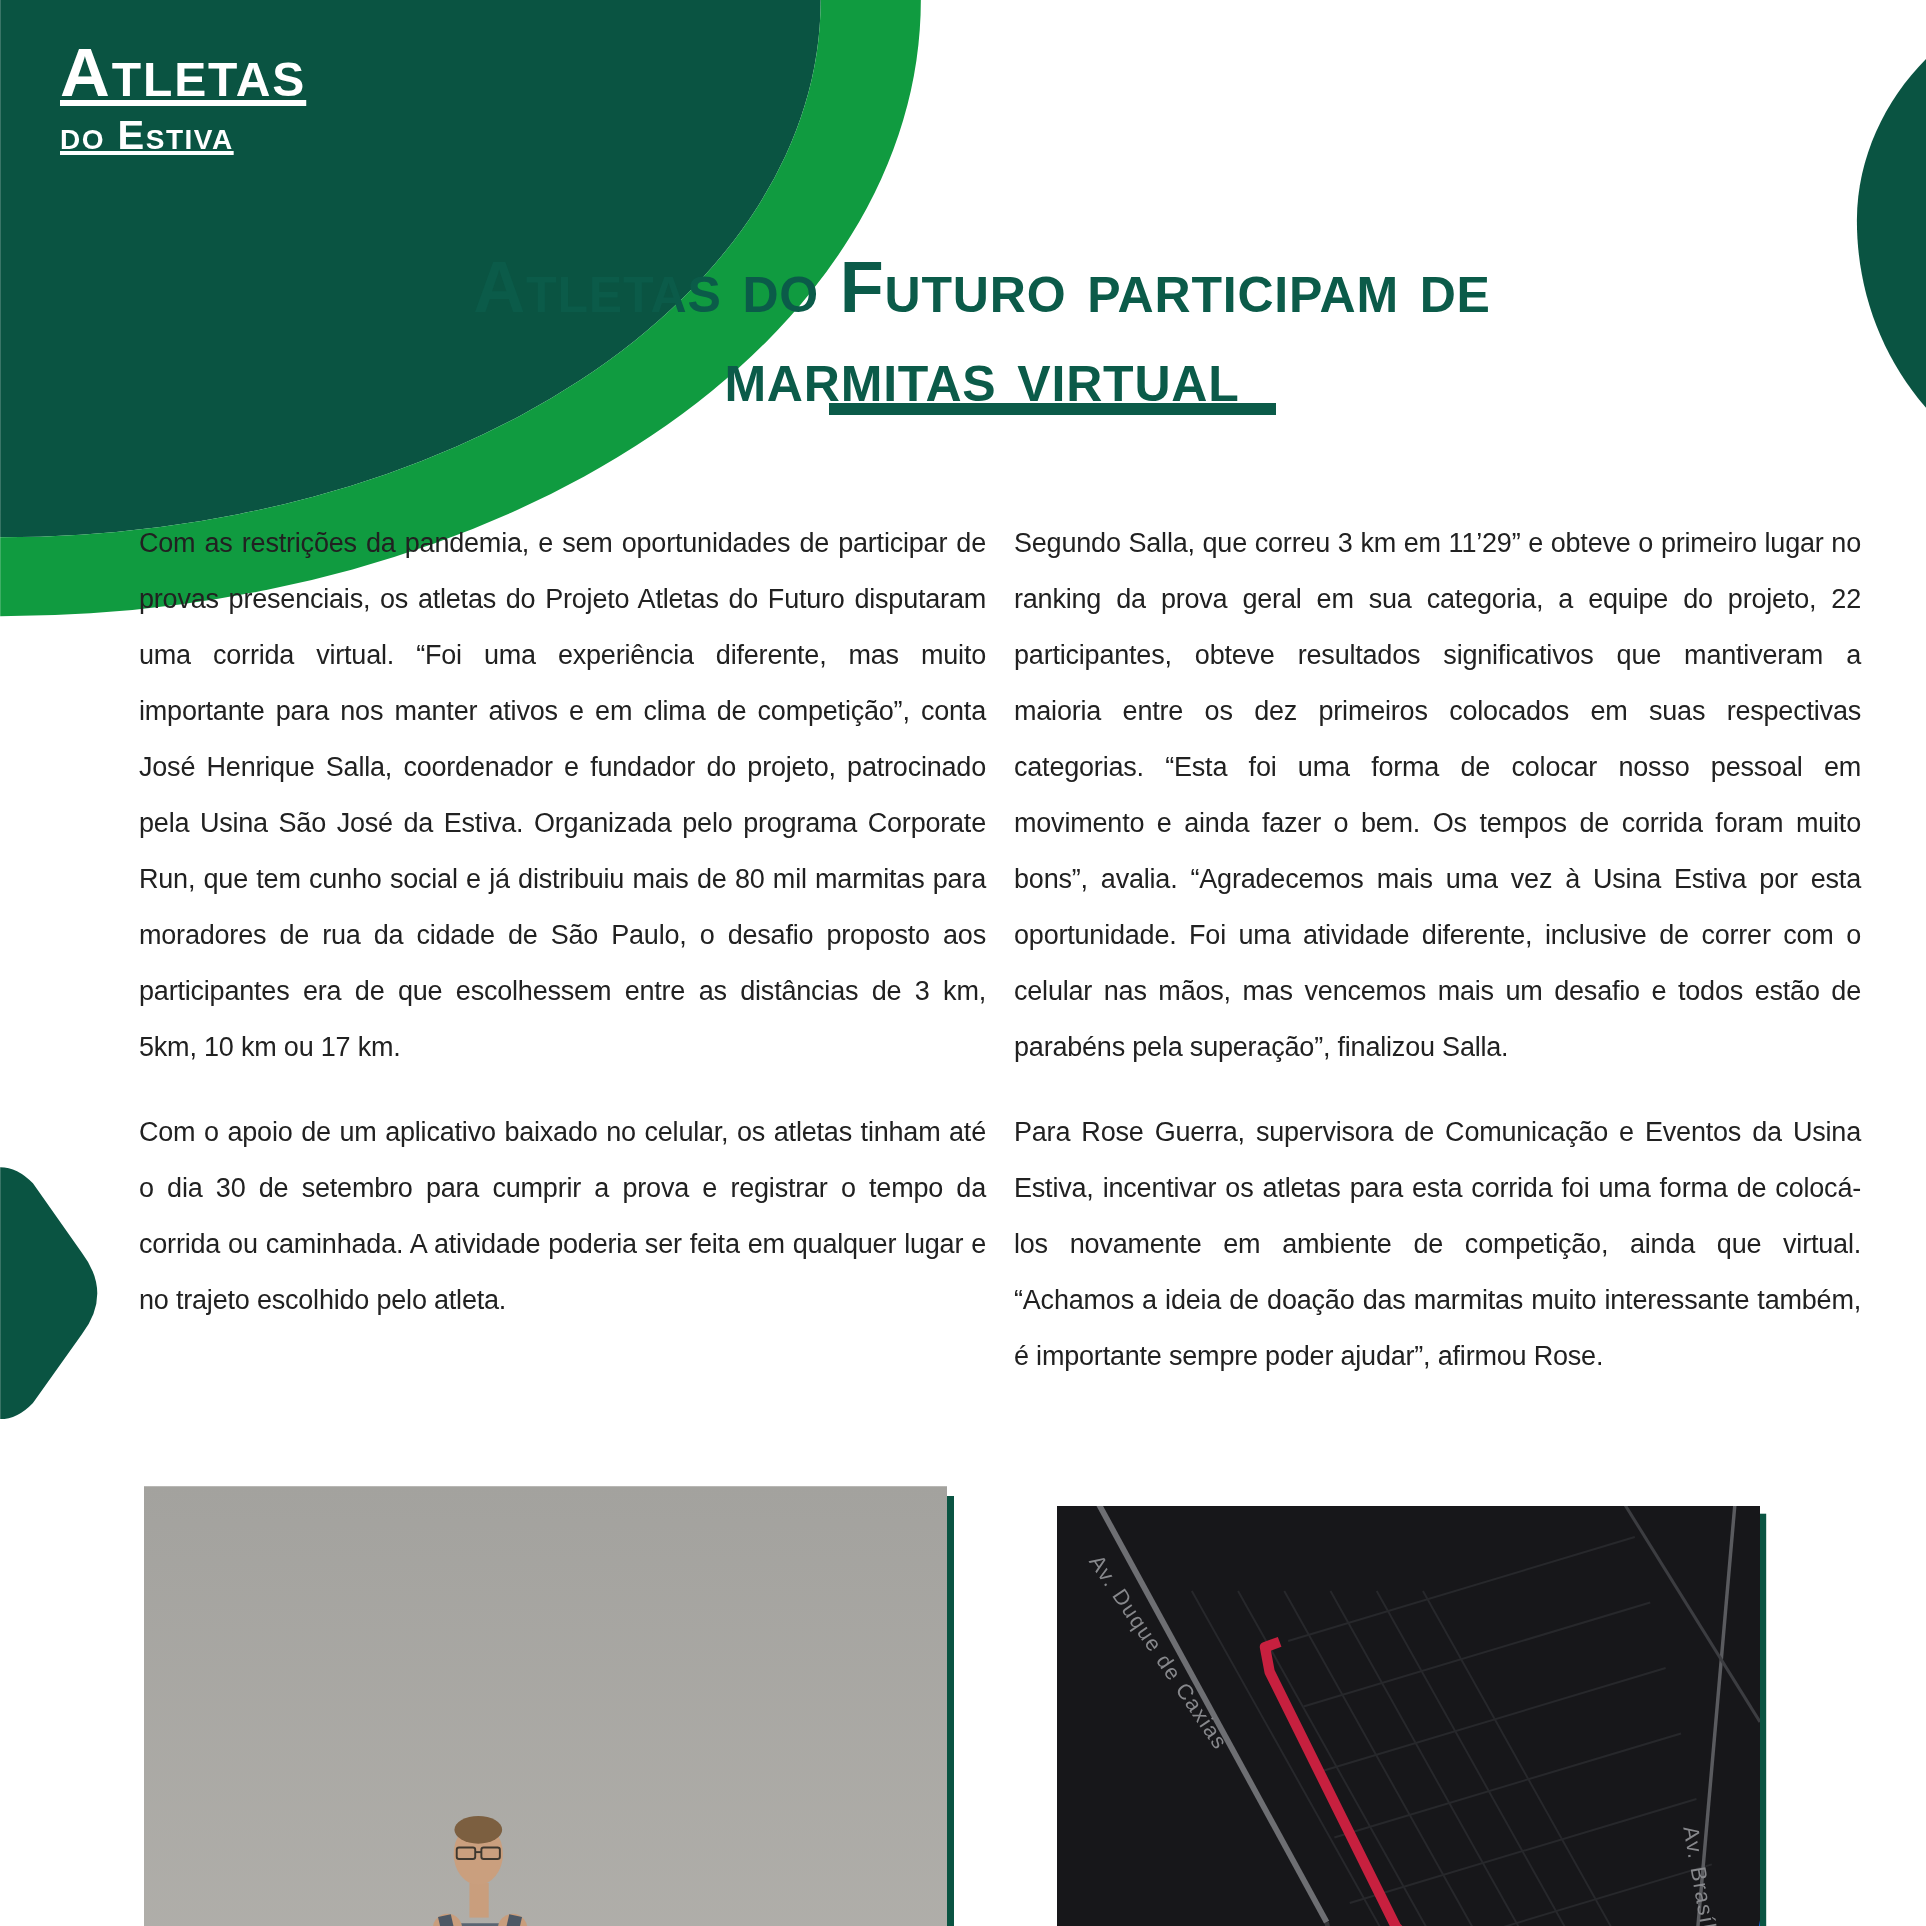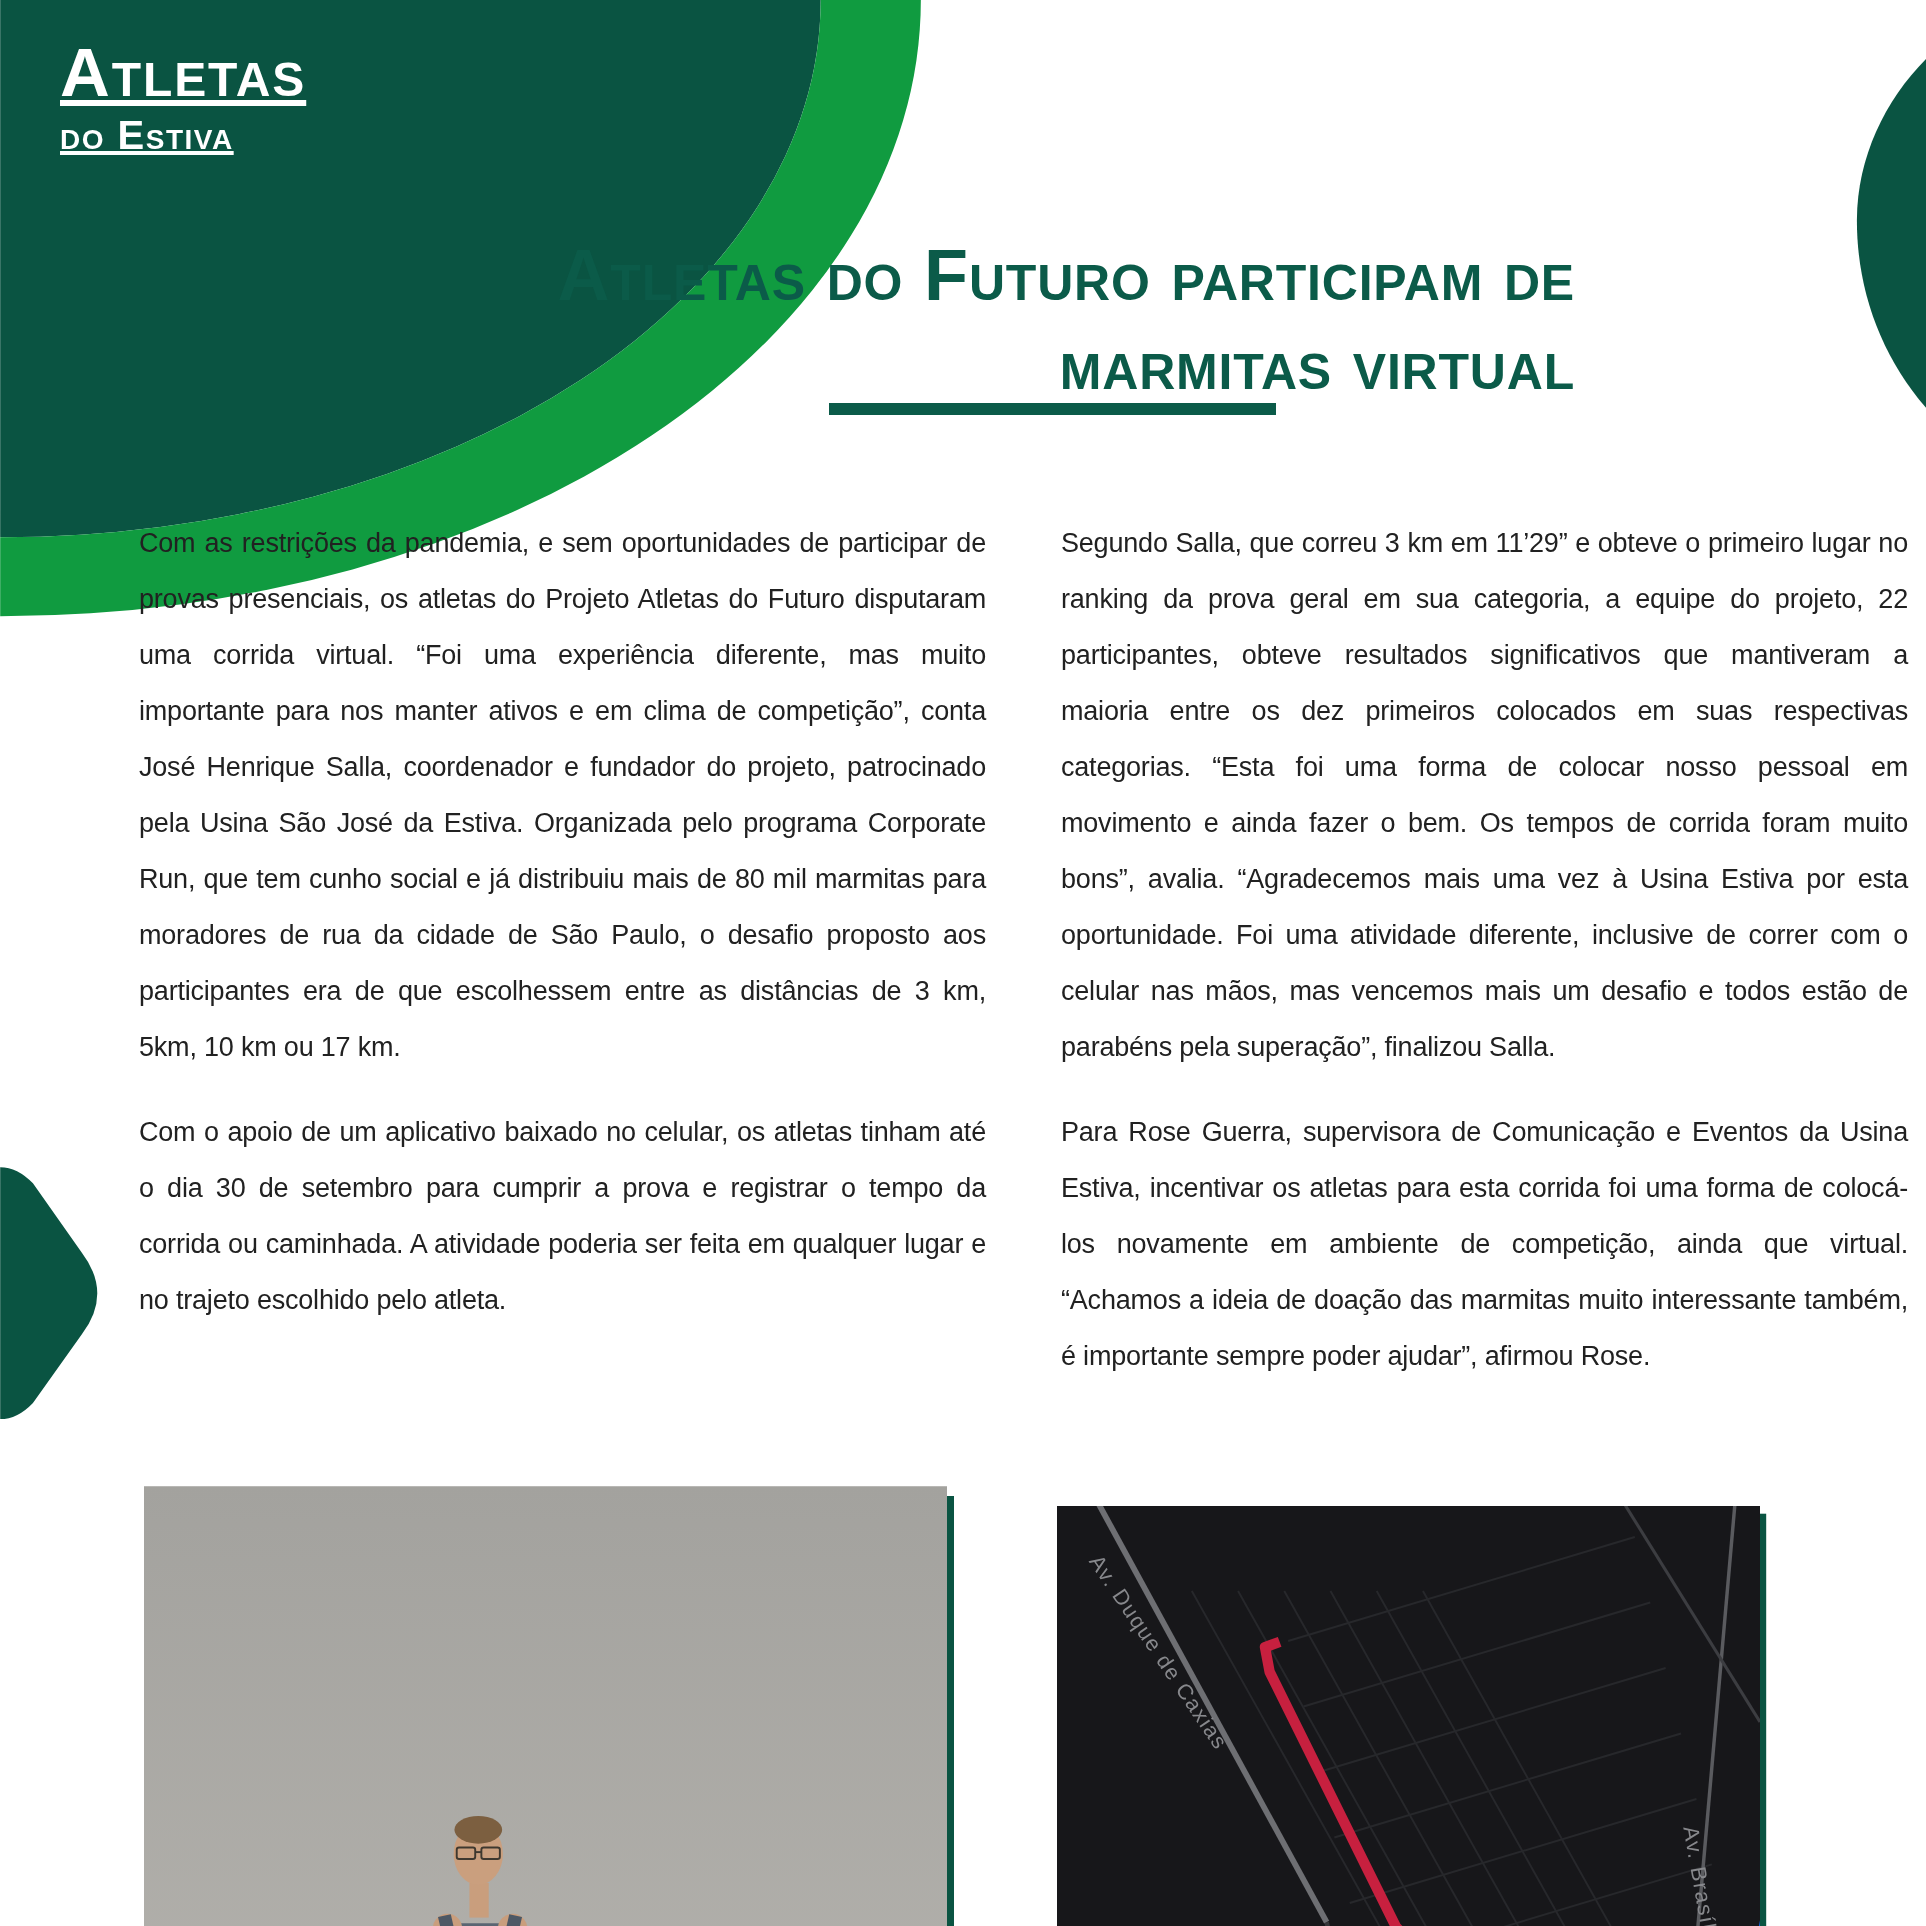--- a/index.html
+++ b/index.html
@@ -9,32 +9,32 @@
   }
   .bg-svg{position:absolute;left:0;top:0;width:1990px;height:2844px;}
 
   
   .logo{position:absolute;left:60px;top:37px;color:#ffffff;font-weight:bold;font-variant:small-caps;z-index:3;text-decoration:underline;}
   .logo-line1{font-size:69px;letter-spacing:1.9px;line-height:1.05;}
   .logo-line2{font-size:40px;letter-spacing:1.5px;margin-top:3.9px;}
 
   
   .title{
-    position:absolute;left:389px;top:231px;width:1186px;text-align:right;
+    position:absolute;left:389px;top:243px;width:1186px;text-align:center;
     color:#0b5b49;font-weight:bold;font-variant:small-caps;
     font-size:72px;line-height:89px;letter-spacing:0.8px;z-index:3;
   }
   .title-underline{position:absolute;left:829px;top:403px;width:447px;height:11.6px;background:#0b5b49;z-index:3;}
 
   
   .col{position:absolute;top:515px;width:847px;font-size:27px;line-height:56px;
        text-align:justify;color:#212121;letter-spacing:-0.2px;z-index:3;}
   .col p{margin:0 0 28.5px 0;}
   .col-left{left:127px;margin-left:12px;}
-  .col-right{left:1061px;}
+  .col-right{left:1014px;}
 
   
   .photo{position:absolute;left:144px;top:1486px;width:803px;height:1256px;
          box-shadow:7px 10px 0 0 #0a5442;overflow:hidden;z-index:2;}
   .photo svg{display:block;}
 
   
   .card{position:absolute;left:1057px;top:1506px;width:703px;height:1235px;background:#17171a;
         box-shadow:6.2px 7.7px 0 0 #0a5442;overflow:hidden;z-index:2;color:#ececec;}
   .card .map-svg{position:absolute;left:0;top:0;width:703px;height:1235px;}

